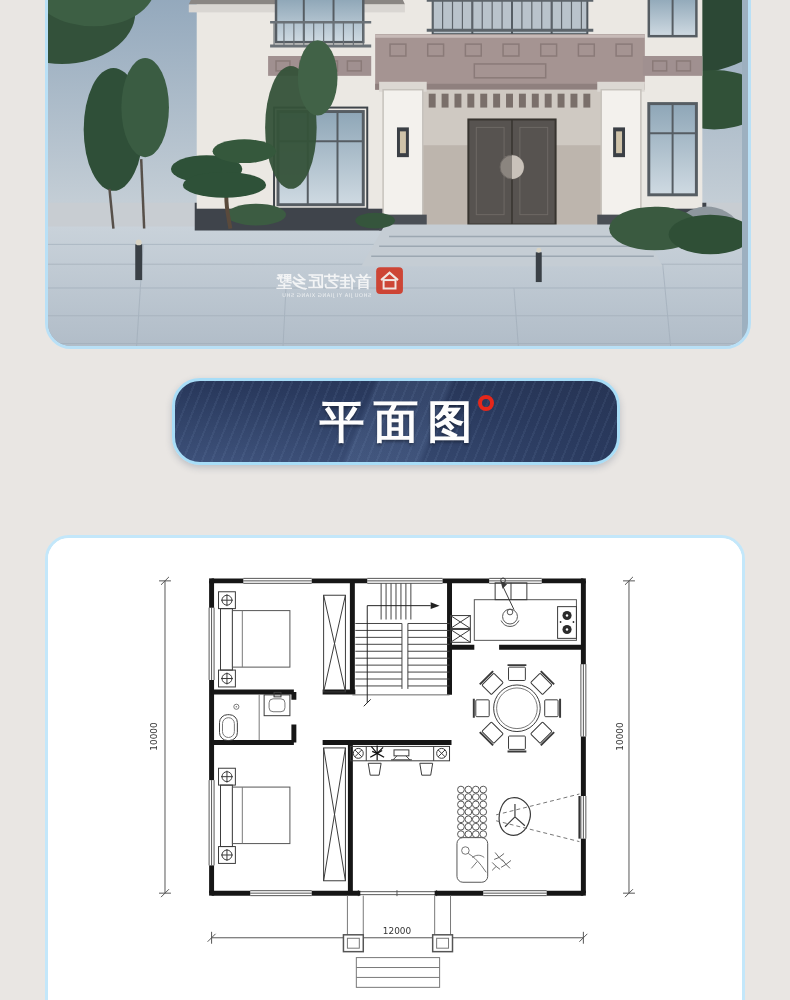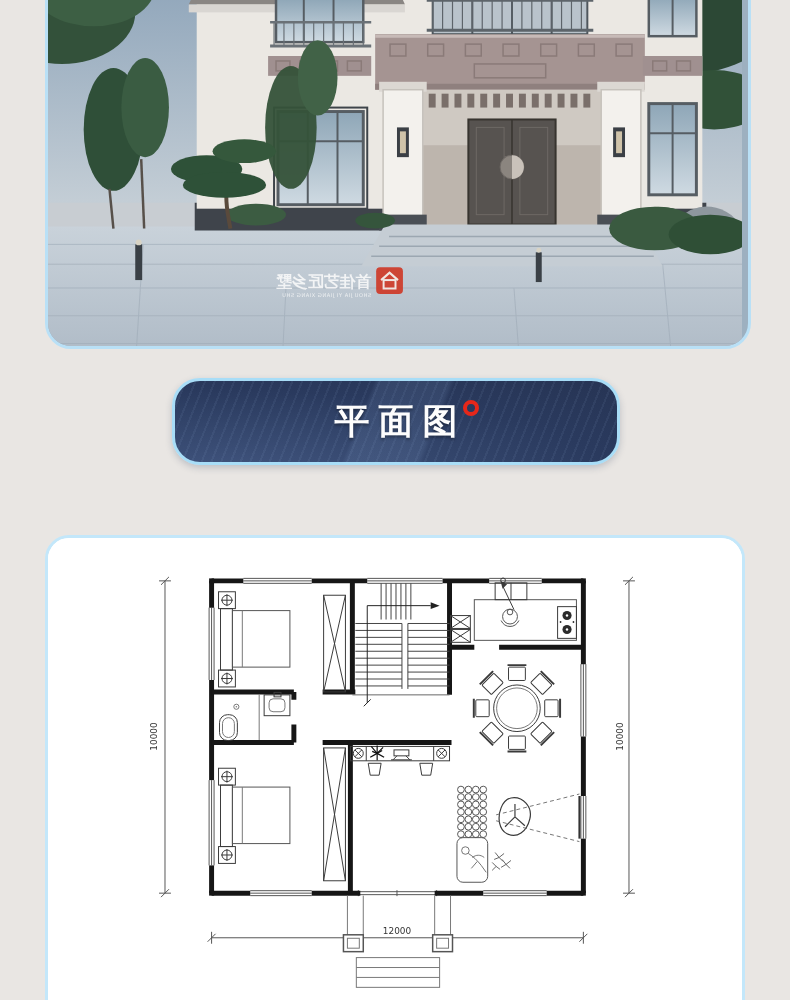--- a/index.html
+++ b/index.html
@@ -18,21 +18,21 @@
     position:absolute;left:172px;top:378px;width:448px;height:87px;
     box-sizing:border-box;border:3px solid #a8ddf7;border-radius:28px;
     display:flex;align-items:center;justify-content:center;
     background:
       linear-gradient(112deg, rgba(255,255,255,0) 42%, rgba(140,170,215,0.12) 43%, rgba(140,170,215,0.12) 58%, rgba(255,255,255,0) 59%),
       repeating-linear-gradient(112deg, rgba(165,195,235,0.07) 0 2px, rgba(0,0,0,0) 2px 9px),
       radial-gradient(140% 170% at 12% 118%, #41557f 0%, #33456b 38%, #2a3a5e 62%, #263352 100%);
     box-shadow:0 3px 7px rgba(40,60,90,.22);
   }
   .banner-label{
-    position:relative;color:#fdfdfd;font-size:35px;font-weight:700;
+    position:relative;color:#fdfdfd;font-size:45px;font-weight:700;
     letter-spacing:9px;padding-left:9px;line-height:1;
     text-shadow:0 2px 3px rgba(0,0,0,.35);
     font-family:"DejaVu Sans",sans-serif;
   }
   .red-dot{
     position:absolute;top:-4px;right:-12px;width:8px;height:8px;
     border:4px solid #e6271a;border-radius:50%;background:transparent;
   }
   .plan-card{
     position:absolute;left:45px;top:535px;width:700px;height:520px;

